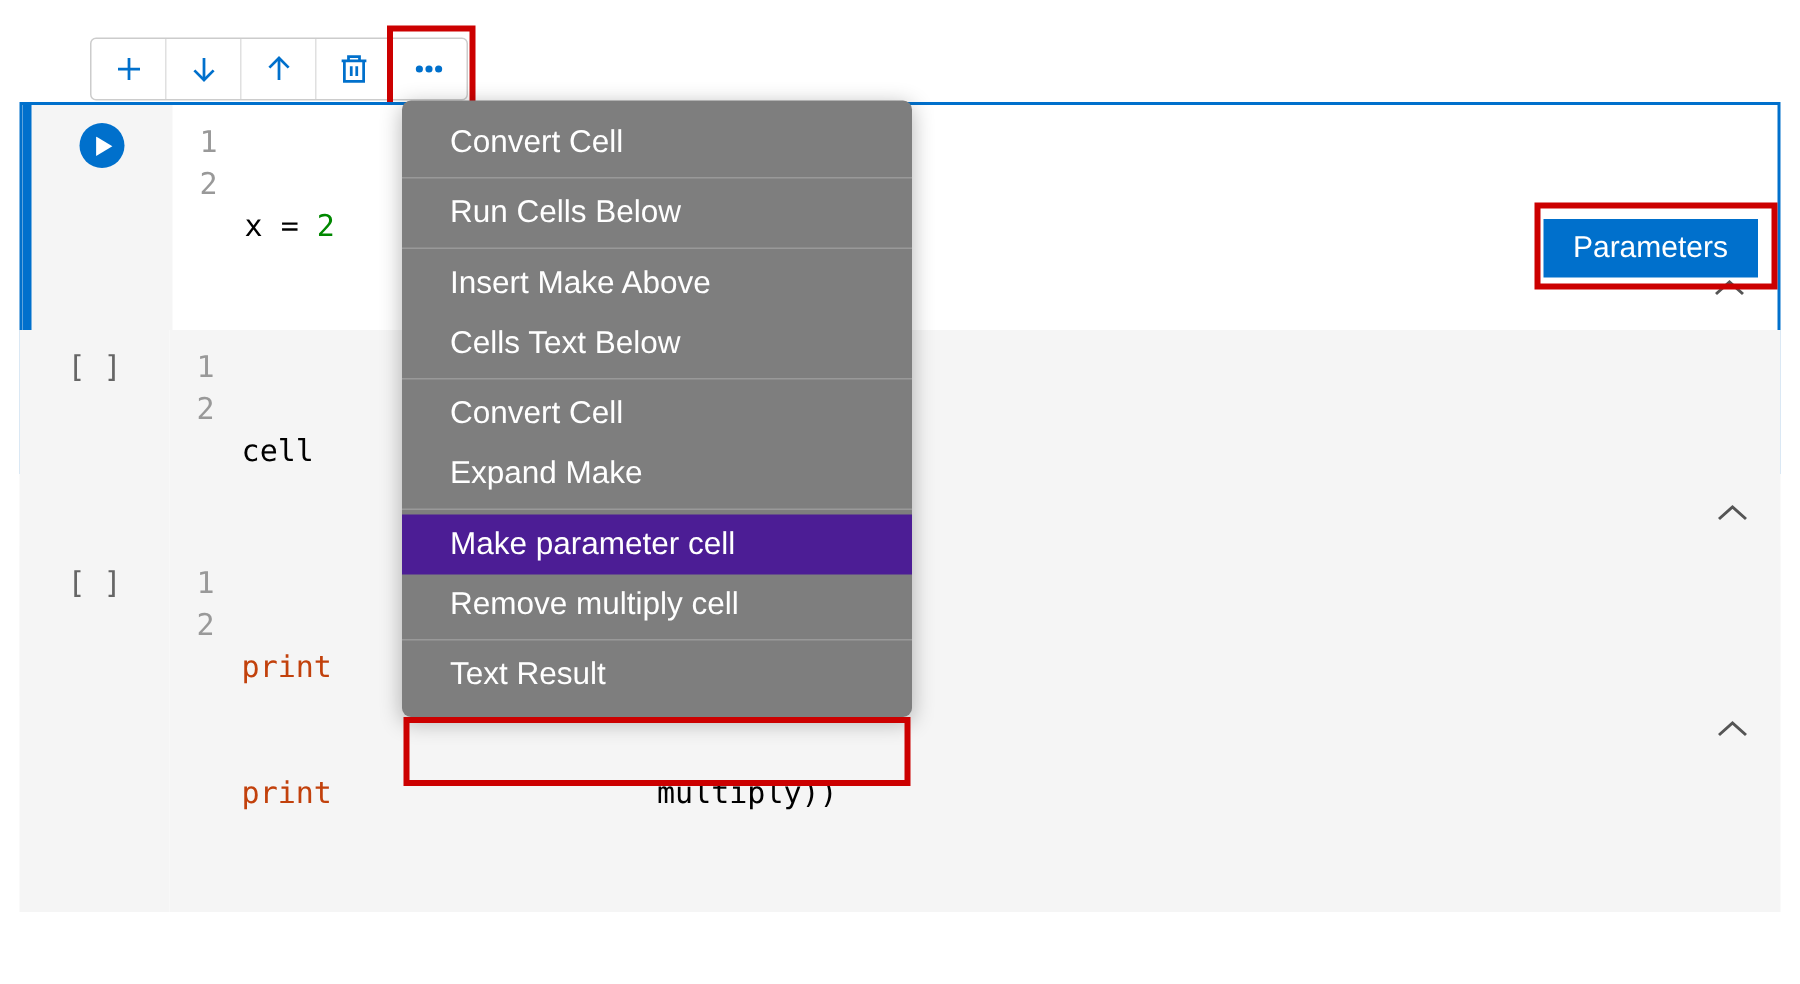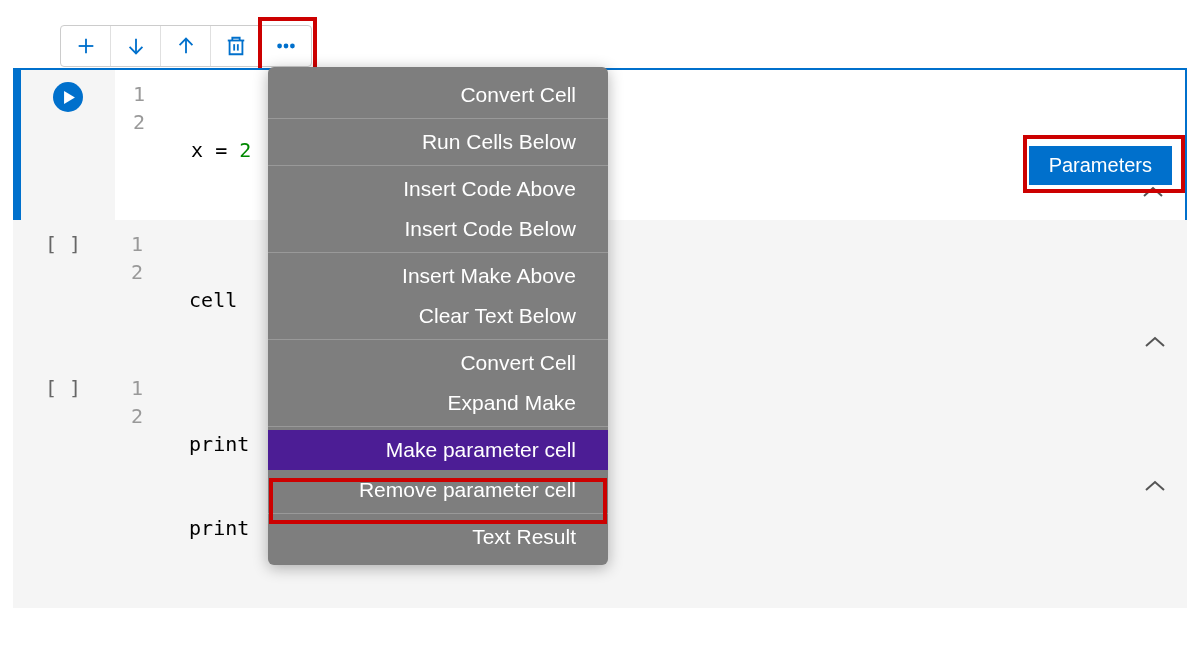--- a/index.html
+++ b/index.html
@@ -117,26 +117,25 @@
       text-align: right;
       line-height: 28px;
     }
     .code-content {
       flex: 1;
       line-height: 28px;
       white-space: pre;
     }
     .code-line {
       display: block;
-      margin-left: 28px;
     }
     .var { color: #000; }
     .op { color: #000; }
     .num { color: #008800; }
-    .fn { color: #000000; }
+    .fn { color: #c2410c; }
     .chevron {
       position: absolute;
       right: 20px;
       top: 50%;
       transform: translateY(-50%);
     }
     .chevron svg {
       stroke: #555;
       fill: none;
       stroke-width: 2;
@@ -175,21 +174,20 @@
     }
     .menu-group:last-child {
       border-bottom: none;
     }
     .menu-item {
       padding: 5px 32px;
       color: #fff;
       font-size: 21px;
       cursor: pointer;
       line-height: 30px;
-      text-align: right;
     }
     .menu-item.hovered {
       background: #4c1d95;
     }
     .highlight-menuitem {
       position: absolute;
       top: 478px;
       left: 269px;
       width: 338px;
       height: 46px;
@@ -316,32 +314,28 @@
 </div>
 
 <div class="context-menu">
   <div class="menu-group">
     <div class="menu-item">Convert Cell</div>
   </div>
   <div class="menu-group">
     <div class="menu-item">Run Cells Below</div>
   </div>
   <div class="menu-group">
-    <div class="menu-item">Insert Code Above</div>
-    <div class="menu-item">Insert Code Below</div>
-  </div>
-  <div class="menu-group">
     <div class="menu-item">Insert Make Above</div>
-    <div class="menu-item">Clear Text Below</div>
+    <div class="menu-item">Cells Text Below</div>
   </div>
   <div class="menu-group">
     <div class="menu-item">Convert Cell</div>
     <div class="menu-item">Expand Make</div>
   </div>
   <div class="menu-group">
     <div class="menu-item hovered">Make parameter cell</div>
-    <div class="menu-item">Remove parameter cell</div>
+    <div class="menu-item">Remove multiply cell</div>
   </div>
   <div class="menu-group">
     <div class="menu-item">Text Result</div>
   </div>
 </div>
 <div class="highlight-menuitem"></div>
 
 </body></html>

